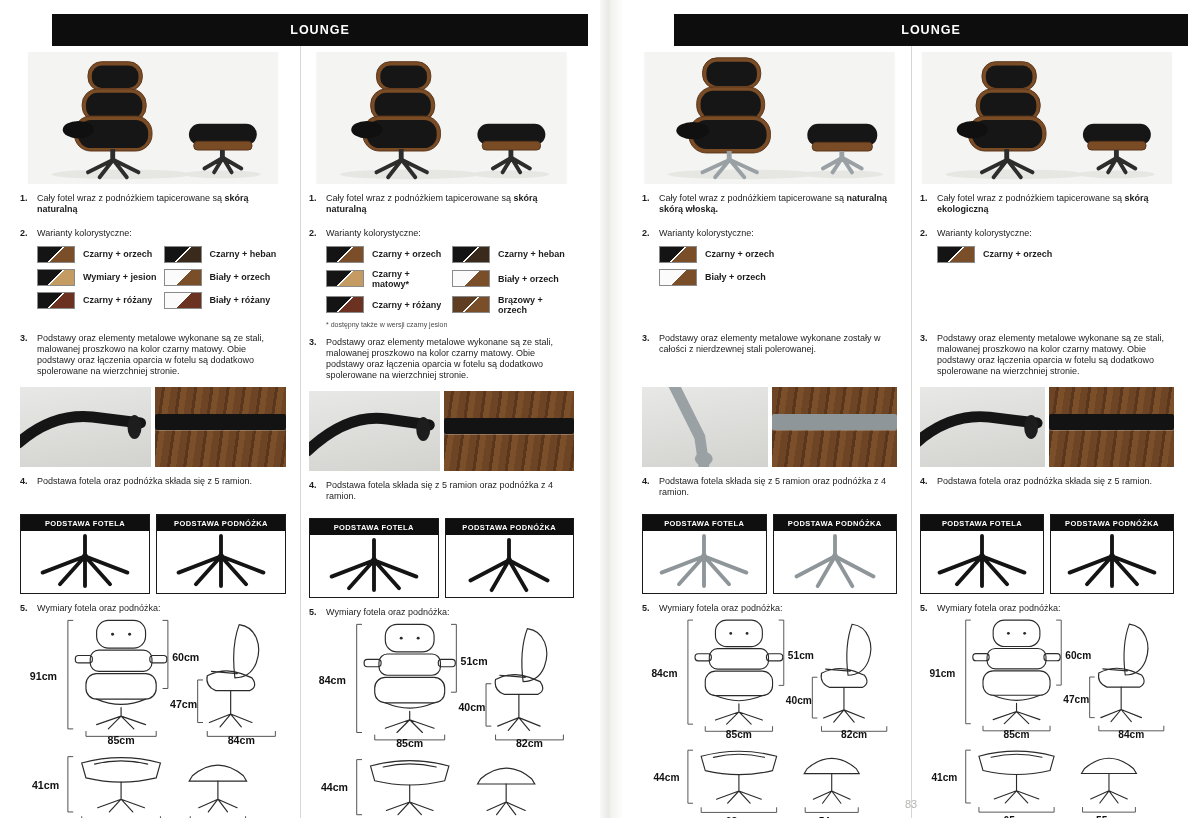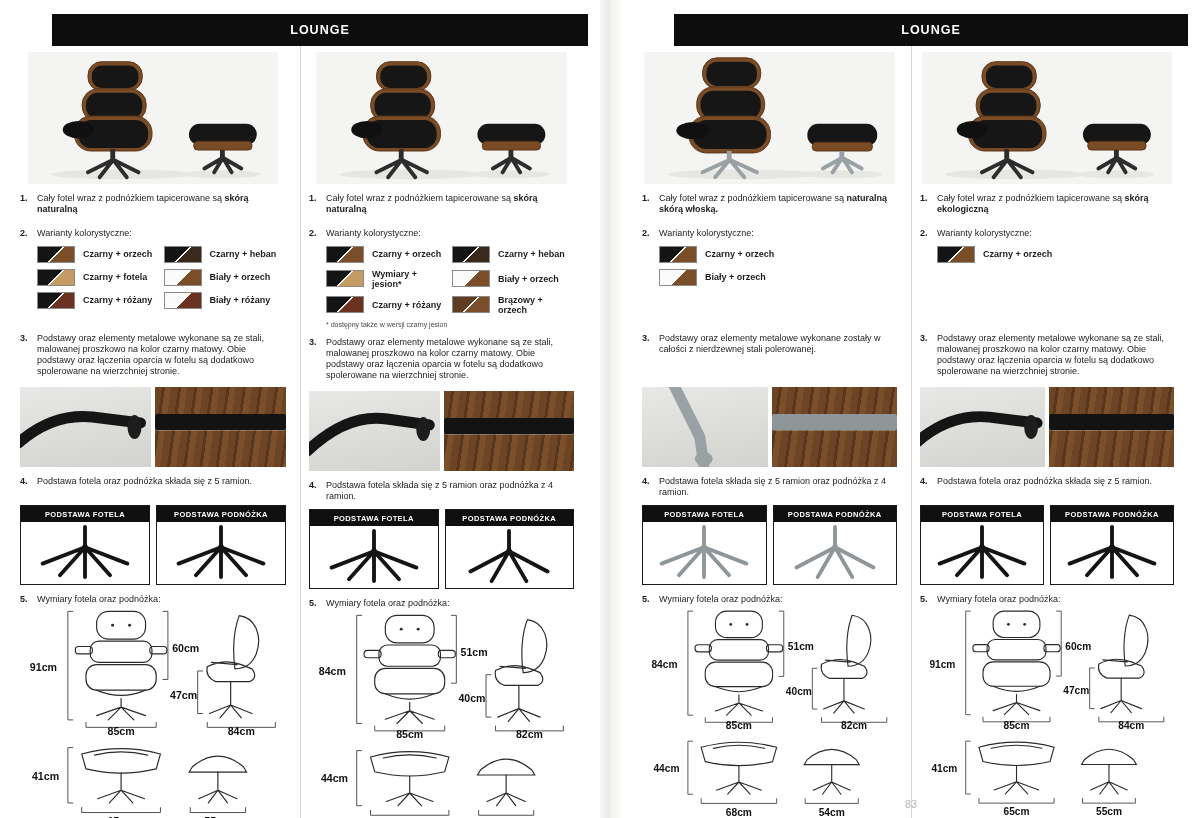--- a/index.html
+++ b/index.html
@@ -49,21 +49,21 @@
   .ph.metal svg { width:100%; height:100%; display:block; }
   .arm-path { stroke:#151515; fill:none; stroke-width:11; stroke-linecap:round; }
   .arm-foot { fill:#1d1d1d; }
   .cr .arm-path { stroke:#9aa1a5; }
   .cr .arm-foot { fill:#9aa1a5; }
   .ph.wood { background:repeating-linear-gradient(98deg,#6d4524 0 7px,#5a371c 7px 10px,#7a4f2a 10px 16px); }
   .band { position:absolute; left:0; right:0; top:34%; height:16px; background:#131313;
     border-radius:2px; box-shadow:0 1px 0 rgba(255,255,255,.25); }
   .band.cr { background:#8f969a; }
 
-  .bases { display:flex; gap:6px; margin-top:3px;border-radius:29px; }
+  .bases { display:flex; gap:6px; margin-top:12px;border-radius:29px; }
   .bcell { flex:1; border:1px solid #1a1a1a; background:#fff; }
   .bhead { background:#0f0f0f; color:#fff; font-size:7.5px; font-weight:700;
     text-align:center; padding:4px 0 3px 0; letter-spacing:.4px; }
   .bbody { height:62px; display:flex; align-items:center; justify-content:center; }
   .star path { stroke:#141414; stroke-width:4; stroke-linecap:round; fill:none; }
   .star circle { fill:#141414; }
   .star.chrome-star path { stroke:#8f969a; }
   .star.chrome-star circle { fill:#8f969a; }
 
   .dims-wrap svg { display:block; width:100%; }
@@ -123,21 +123,21 @@
             <div class="sw-item">
                 <div class="sw" style="background: linear-gradient(135deg, rgb(20, 20, 20) 0px, rgb(20, 20, 20) 48%, rgb(255, 255, 255) 48%, rgb(255, 255, 255) 52%, rgb(122, 78, 40) 52%, rgb(122, 78, 40) 100%);"></div>
                 <span class="sw-label">Czarny + orzech</span>
               </div>
             <div class="sw-item">
                 <div class="sw" style="background: linear-gradient(135deg, rgb(20, 20, 20) 0px, rgb(20, 20, 20) 48%, rgb(255, 255, 255) 48%, rgb(255, 255, 255) 52%, rgb(58, 42, 27) 52%, rgb(58, 42, 27) 100%);"></div>
                 <span class="sw-label">Czarny + heban</span>
               </div>
             <div class="sw-item">
                 <div class="sw" style="background: linear-gradient(135deg, rgb(20, 20, 20) 0px, rgb(20, 20, 20) 48%, rgb(255, 255, 255) 48%, rgb(255, 255, 255) 52%, rgb(196, 155, 98) 52%, rgb(196, 155, 98) 100%);"></div>
-                <span class="sw-label">Czarny + fotela</span>
+                <span class="sw-label">Wymiary + jesion</span>
               </div>
             <div class="sw-item">
                 <div class="sw" style="background: linear-gradient(135deg, rgb(251, 251, 251) 0px, rgb(251, 251, 251) 48%, rgb(255, 255, 255) 48%, rgb(255, 255, 255) 52%, rgb(122, 78, 40) 52%, rgb(122, 78, 40) 100%);"></div>
                 <span class="sw-label">Biały + orzech</span>
               </div>
             <div class="sw-item">
                 <div class="sw" style="background: linear-gradient(135deg, rgb(20, 20, 20) 0px, rgb(20, 20, 20) 48%, rgb(255, 255, 255) 48%, rgb(255, 255, 255) 52%, rgb(107, 50, 34) 52%, rgb(107, 50, 34) 100%);"></div>
                 <span class="sw-label">Czarny + różany</span>
               </div>
             <div class="sw-item">
@@ -273,21 +273,21 @@
             <div class="sw-item">
                 <div class="sw" style="background: linear-gradient(135deg, rgb(20, 20, 20) 0px, rgb(20, 20, 20) 48%, rgb(255, 255, 255) 48%, rgb(255, 255, 255) 52%, rgb(122, 78, 40) 52%, rgb(122, 78, 40) 100%);"></div>
                 <span class="sw-label">Czarny + orzech</span>
               </div>
             <div class="sw-item">
                 <div class="sw" style="background: linear-gradient(135deg, rgb(20, 20, 20) 0px, rgb(20, 20, 20) 48%, rgb(255, 255, 255) 48%, rgb(255, 255, 255) 52%, rgb(58, 42, 27) 52%, rgb(58, 42, 27) 100%);"></div>
                 <span class="sw-label">Czarny + heban</span>
               </div>
             <div class="sw-item">
                 <div class="sw" style="background: linear-gradient(135deg, rgb(20, 20, 20) 0px, rgb(20, 20, 20) 48%, rgb(255, 255, 255) 48%, rgb(255, 255, 255) 52%, rgb(196, 155, 98) 52%, rgb(196, 155, 98) 100%);"></div>
-                <span class="sw-label">Wymiary + jesion*</span>
+                <span class="sw-label">Czarny + matowy*</span>
               </div>
             <div class="sw-item">
                 <div class="sw" style="background: linear-gradient(135deg, rgb(251, 251, 251) 0px, rgb(251, 251, 251) 48%, rgb(255, 255, 255) 48%, rgb(255, 255, 255) 52%, rgb(122, 78, 40) 52%, rgb(122, 78, 40) 100%);"></div>
                 <span class="sw-label">Biały + orzech</span>
               </div>
             <div class="sw-item">
                 <div class="sw" style="background: linear-gradient(135deg, rgb(20, 20, 20) 0px, rgb(20, 20, 20) 48%, rgb(255, 255, 255) 48%, rgb(255, 255, 255) 52%, rgb(107, 50, 34) 52%, rgb(107, 50, 34) 100%);"></div>
                 <span class="sw-label">Czarny + różany</span>
               </div>
             <div class="sw-item">

